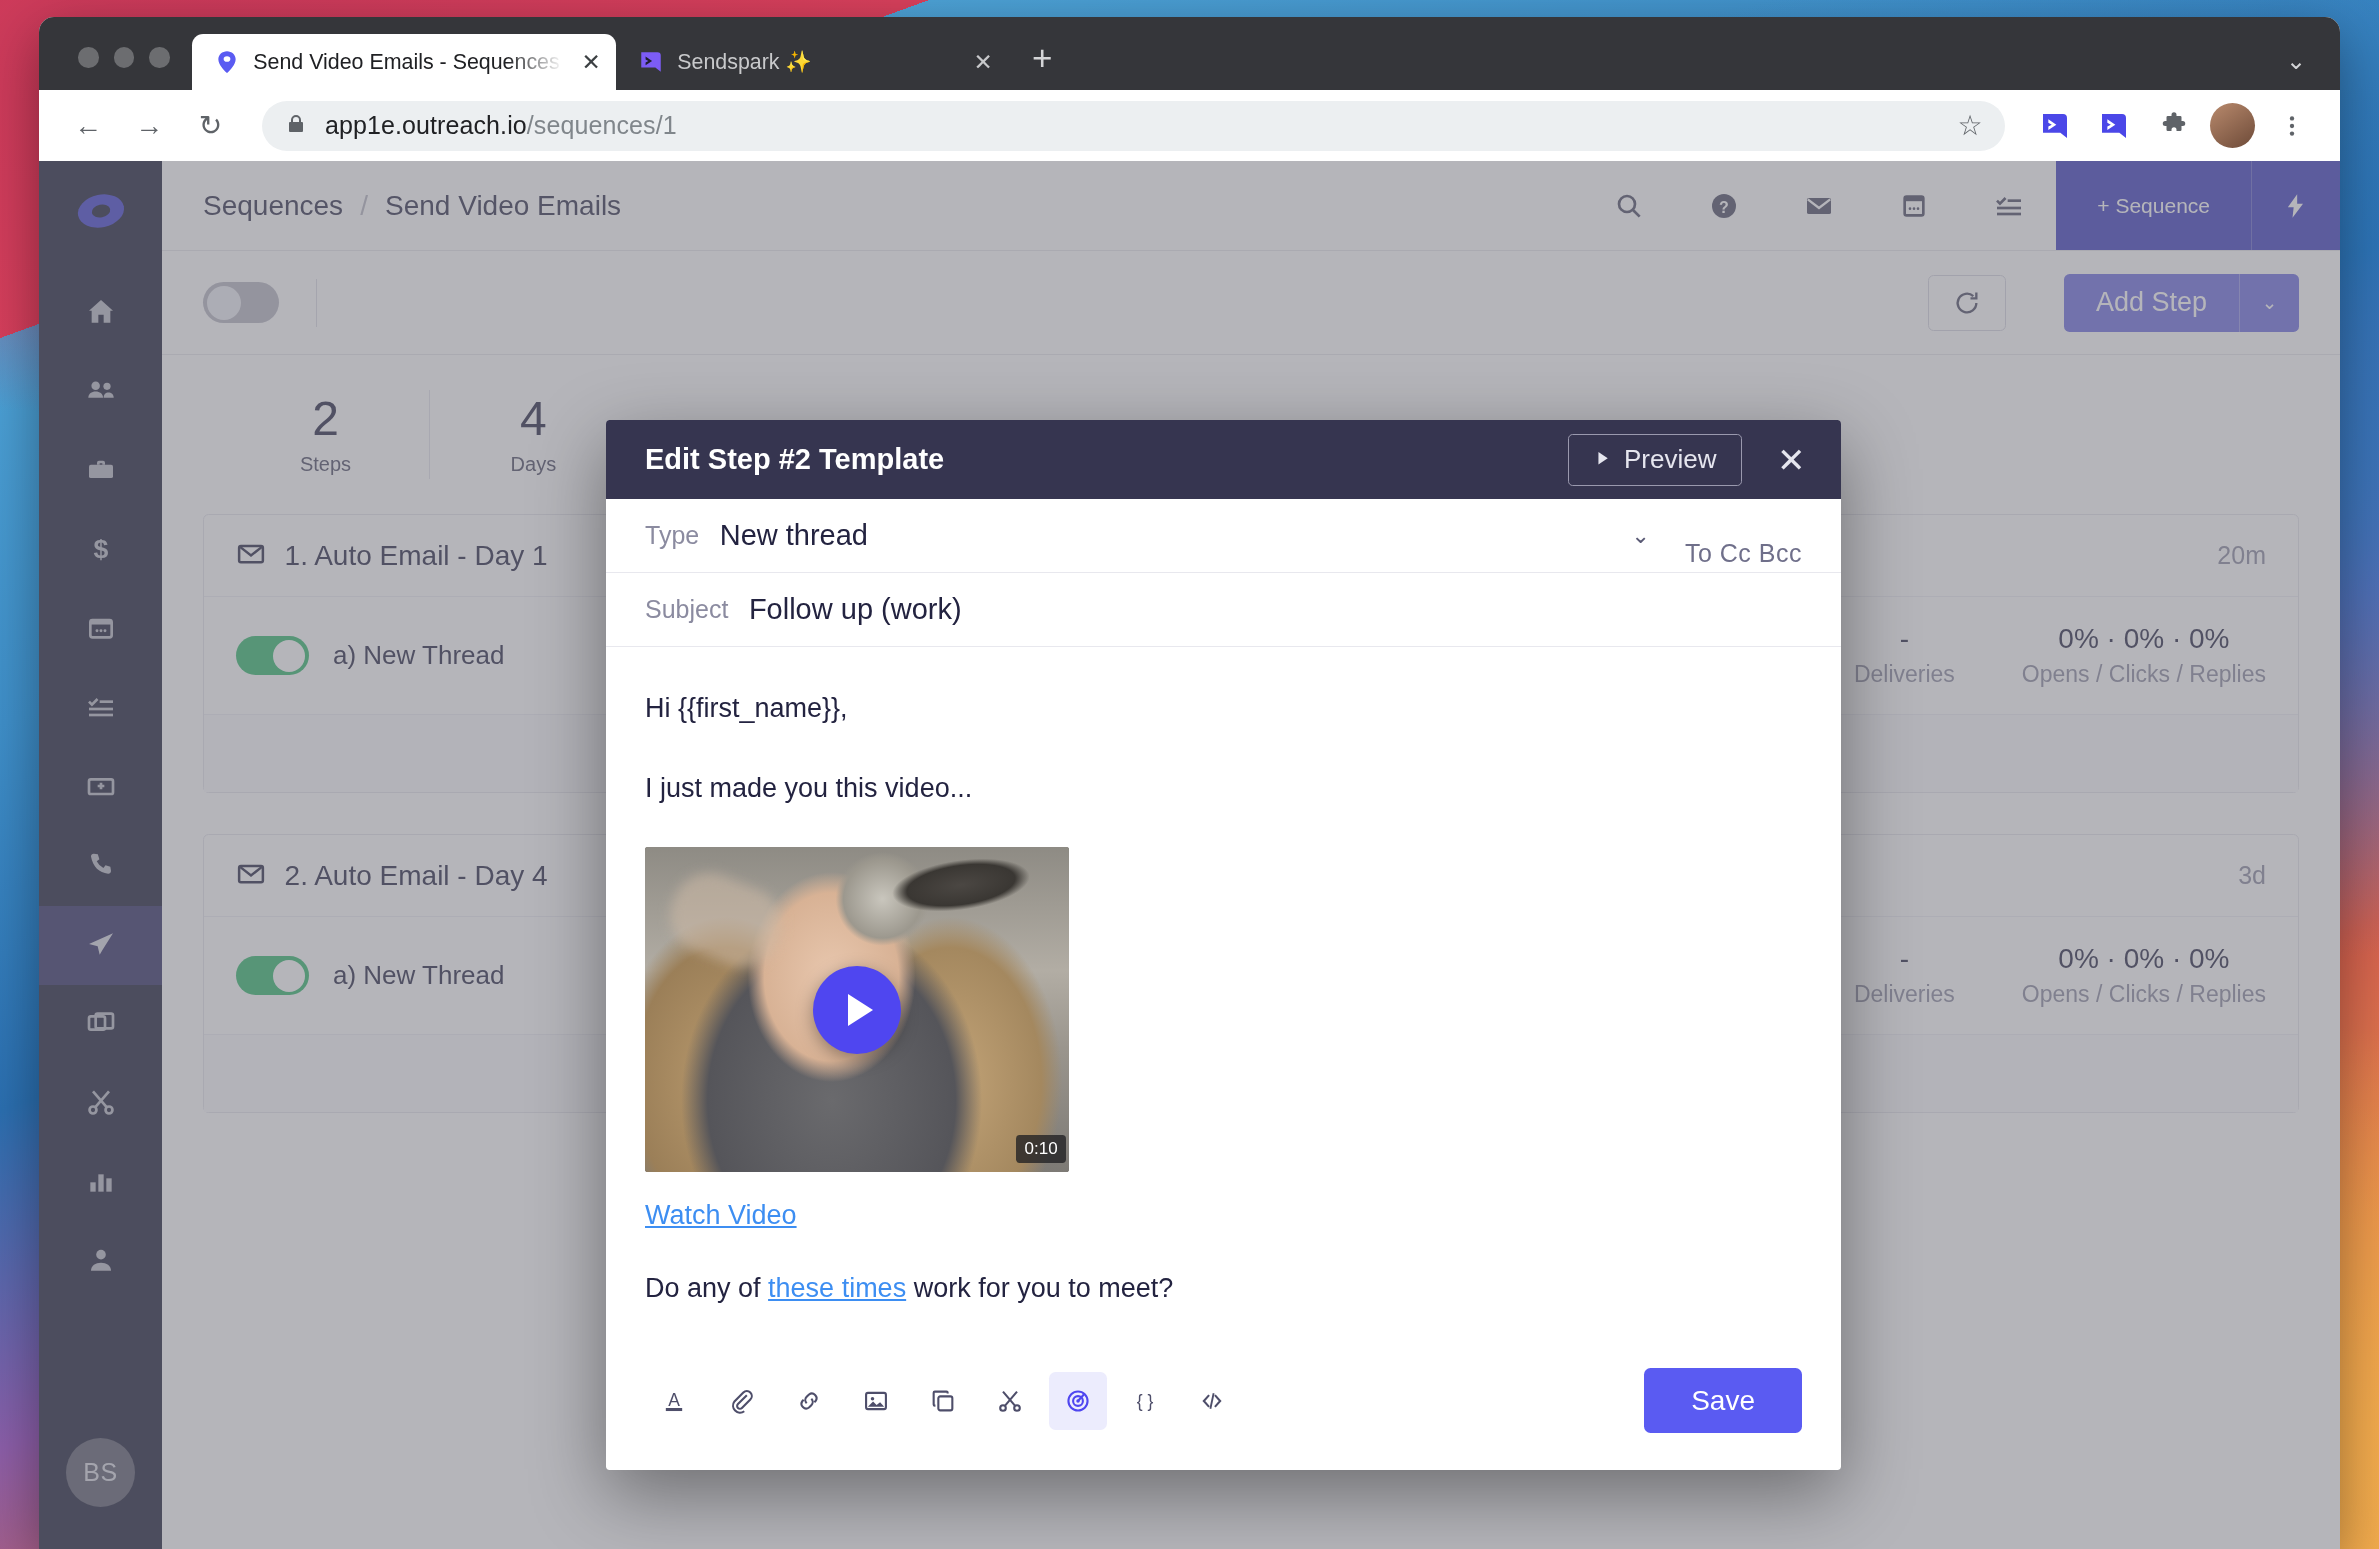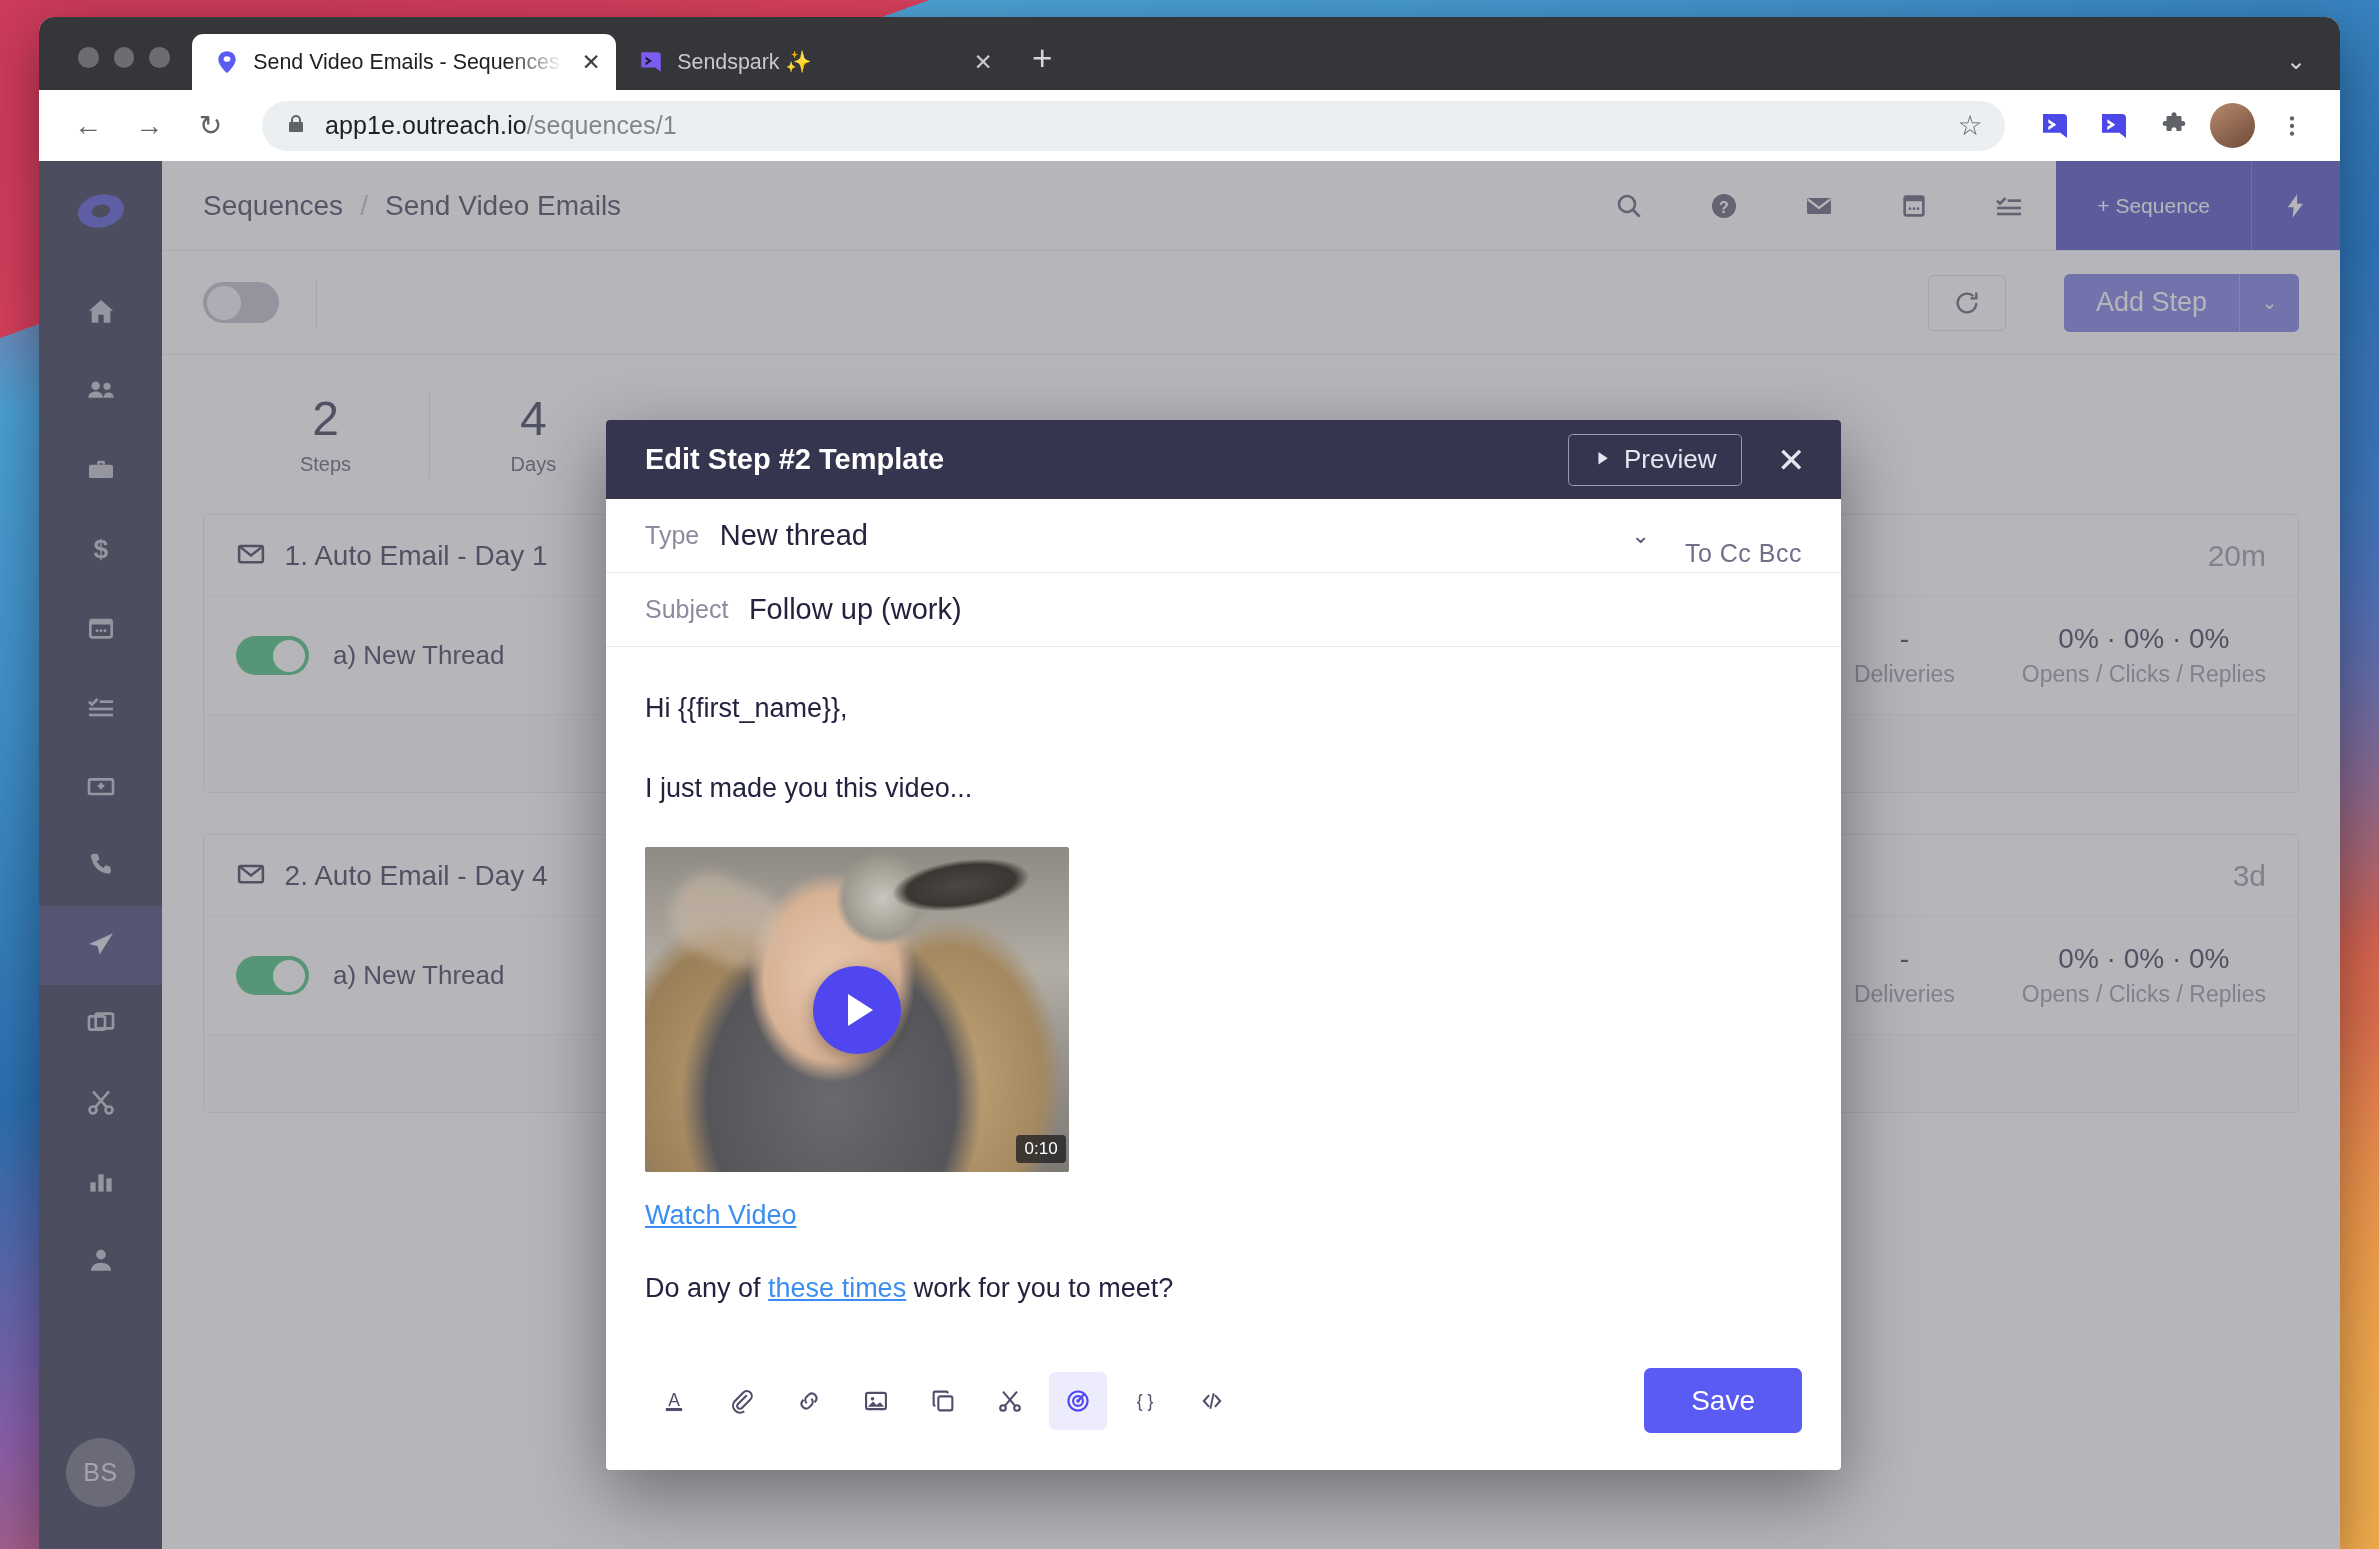--- a/index.html
+++ b/index.html
@@ -143,21 +143,21 @@
   .stat { width: 207px; text-align: center; }
   .stat .num { font-size: 48px; color: #232340; line-height: 1.1; }
   .stat .lbl { font-size: 20px; color: #4a4a63; margin-top: 7.5px; }
   .stat-div { width: 0.9px; height: 89px; background: #e2e2ea; }
 
   .steps { padding: 0 41px; }
   .step-card { border: 0.9px solid #e4e4ec; border-radius: 5.6px; margin-bottom: 41px; background: #fff; }
   .step-head { height: 82px; display: flex; align-items: center; padding: 0 32px; gap: 18.6px;
                border-bottom: 0.9px solid #eeeef3; }
   .step-title { font-size: 28px; color: #232340; }
-  .step-when { margin-left: auto; font-size: 30px; color: #8b8ba0; }
+  .step-when { margin-left: auto; font-size: 25px; color: #8b8ba0; }
   .step-body { height: 117px; display: flex; align-items: center; padding: 0 32px; gap: 24px; }
   .sw { width: 73px; height: 39px; border-radius: 19.6px; background: #2fb86b; position: relative; }
   .sw i { position: absolute; right: 3.7px; top: 3.7px; width: 32px; height: 32px; border-radius: 50%; background: #fff; }
   .variant { font-size: 26px; color: #232340; }
   .metrics { margin-left: auto; display: flex; align-items: center; gap: 67px; }
   .metric { text-align: center; }
   .metric .v { font-size: 28px; color: #232340; }
   .metric .k { font-size: 23px; color: #8b8ba0; margin-top: 5.6px; }
   .step-foot { height: 78px; background: #fafafc; border-top: 0.9px solid #eeeef3; }
 

